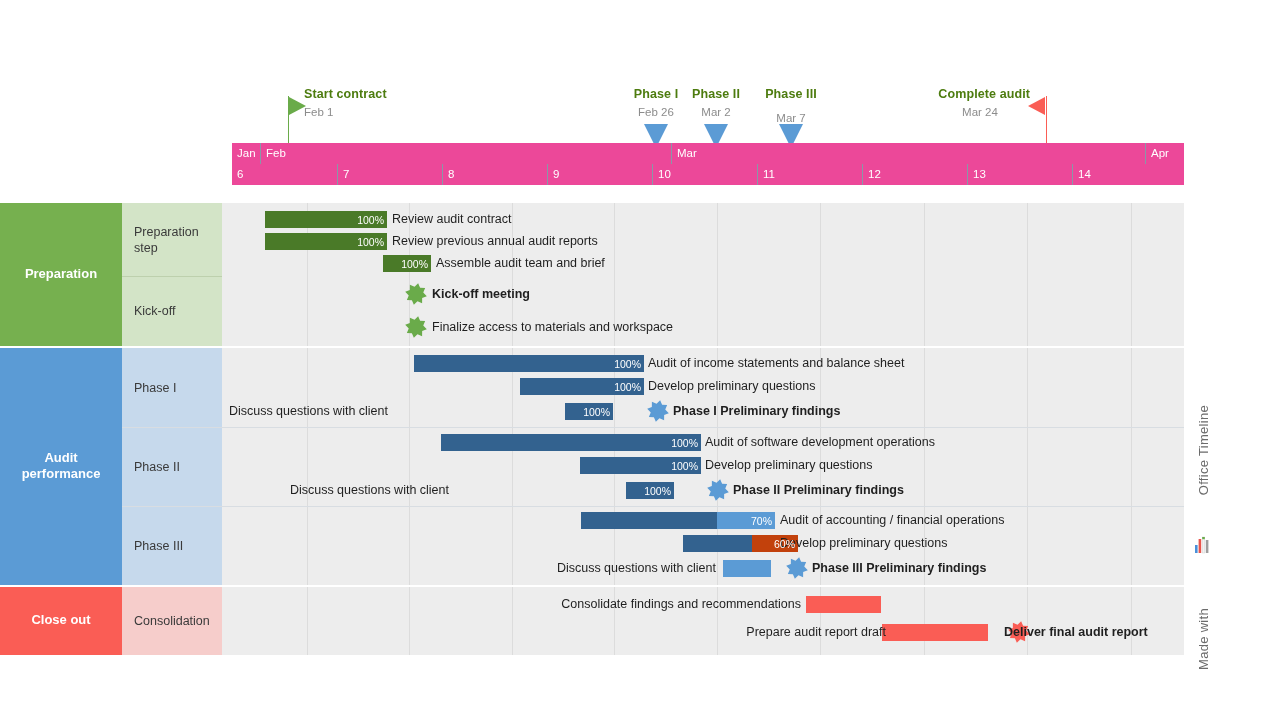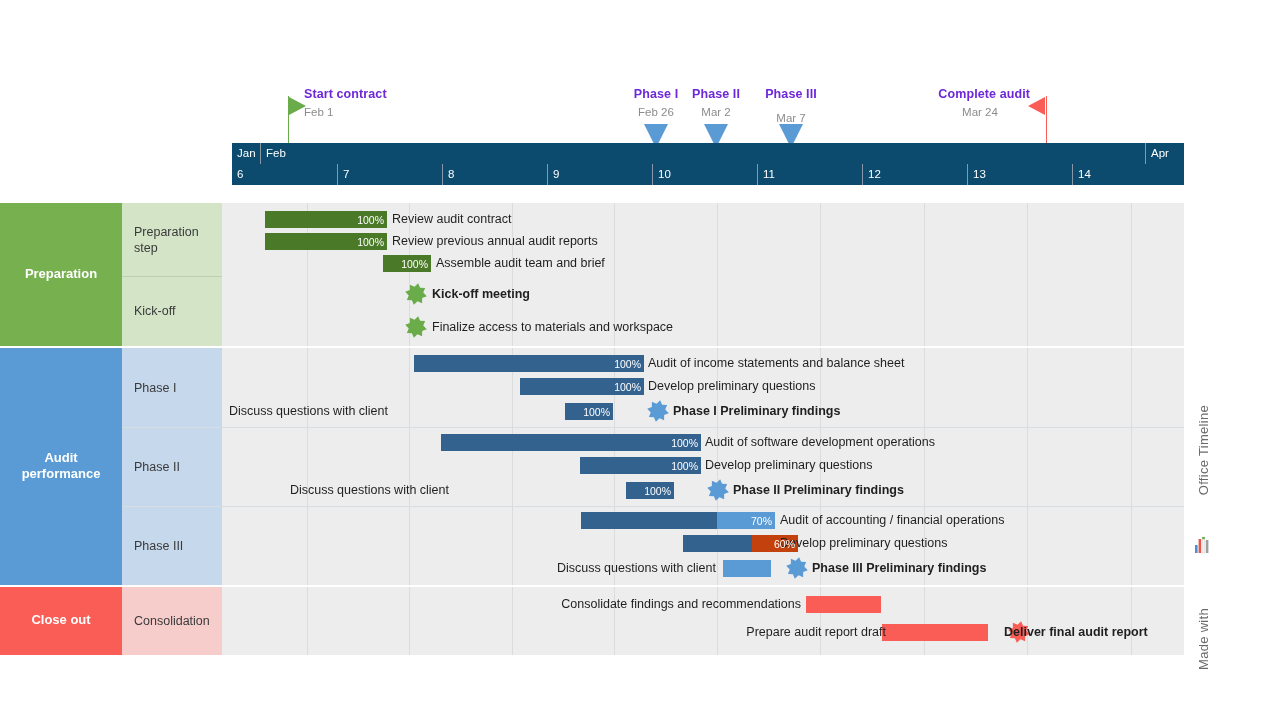--- a/index.html
+++ b/index.html
@@ -10,30 +10,30 @@
     font-family: "Liberation Sans", sans-serif;
     overflow: hidden;
   }
   #stage { position: relative; width: 1280px; height: 720px; background:#fff; }
 
   
   .flag-group { position: absolute; }
   .flag-pole { position: absolute; width: 1px; }
   .flag-shape { position: absolute; width: 0; height: 0; }
   .flag-title {
-    position: absolute; font-size: 12.5px; font-weight: bold; color: #6d28d9;
+    position: absolute; font-size: 12.5px; font-weight: bold; color: #4d7c0f;
     white-space: nowrap; letter-spacing: .1px;
   }
   .flag-date {
     position: absolute; font-size: 11.5px; color: #8c8c8c; white-space: nowrap;
   }
 
   
   .tl-band {
-    position: absolute; background: #0c4a6e; color: #ffffff;
+    position: absolute; background: #ec4899; color: #ffffff;
   }
   .tl-month-row { left: 232px; top: 143px; width: 952px; height: 21px; }
   .tl-week-row  { left: 232px; top: 164px; width: 952px; height: 21px; }
   .tl-cell {
     position: absolute; top: 0; height: 100%;
     font-size: 11.5px; color: #ffffff;
     padding-left: 5px; line-height: 21px; white-space: nowrap;
     border-left: 1px solid #8a97a8;
   }
   .tl-cell.first { border-left: none; }
@@ -120,20 +120,21 @@
         <div class="flag-pole" style="left: 1046px; top: 96px; height: 48px; background: rgb(250, 93, 85);"></div>
         <div class="flag-shape" style="left: 1028px; top: 97px; border-top: 9px solid transparent; border-bottom: 9px solid transparent; border-right: 17px solid rgb(250, 93, 85);"></div>
         <div class="flag-title" style="top: 87px; left: 930px; width: 100px; text-align: right;">Complete audit</div>
         <div class="flag-date" style="top: 106px; left: 930px; width: 100px; text-align: center;">Mar 24</div>
       </div>
     </div>
 
   <div class="tl-band tl-month-row" id="month-row">
       <div class="tl-cell first" style="left: 0px; width: 28px;">Jan</div>
       <div class="tl-cell" style="left: 28px; width: 411px;">Feb</div>
+      <div class="tl-cell" style="left: 439px; width: 474px;">Mar</div>
       <div class="tl-cell" style="left: 913px; width: 39px;">Apr</div>
     </div>
   <div class="tl-band tl-week-row" id="week-row">
       <div class="tl-cell first" style="left: 0px; width: 105px;">6</div>
       <div class="tl-cell" style="left: 105px; width: 105px;">7</div>
       <div class="tl-cell" style="left: 210px; width: 105px;">8</div>
       <div class="tl-cell" style="left: 315px; width: 105px;">9</div>
       <div class="tl-cell" style="left: 420px; width: 105px;">10</div>
       <div class="tl-cell" style="left: 525px; width: 105px;">11</div>
       <div class="tl-cell" style="left: 630px; width: 105px;">12</div>

